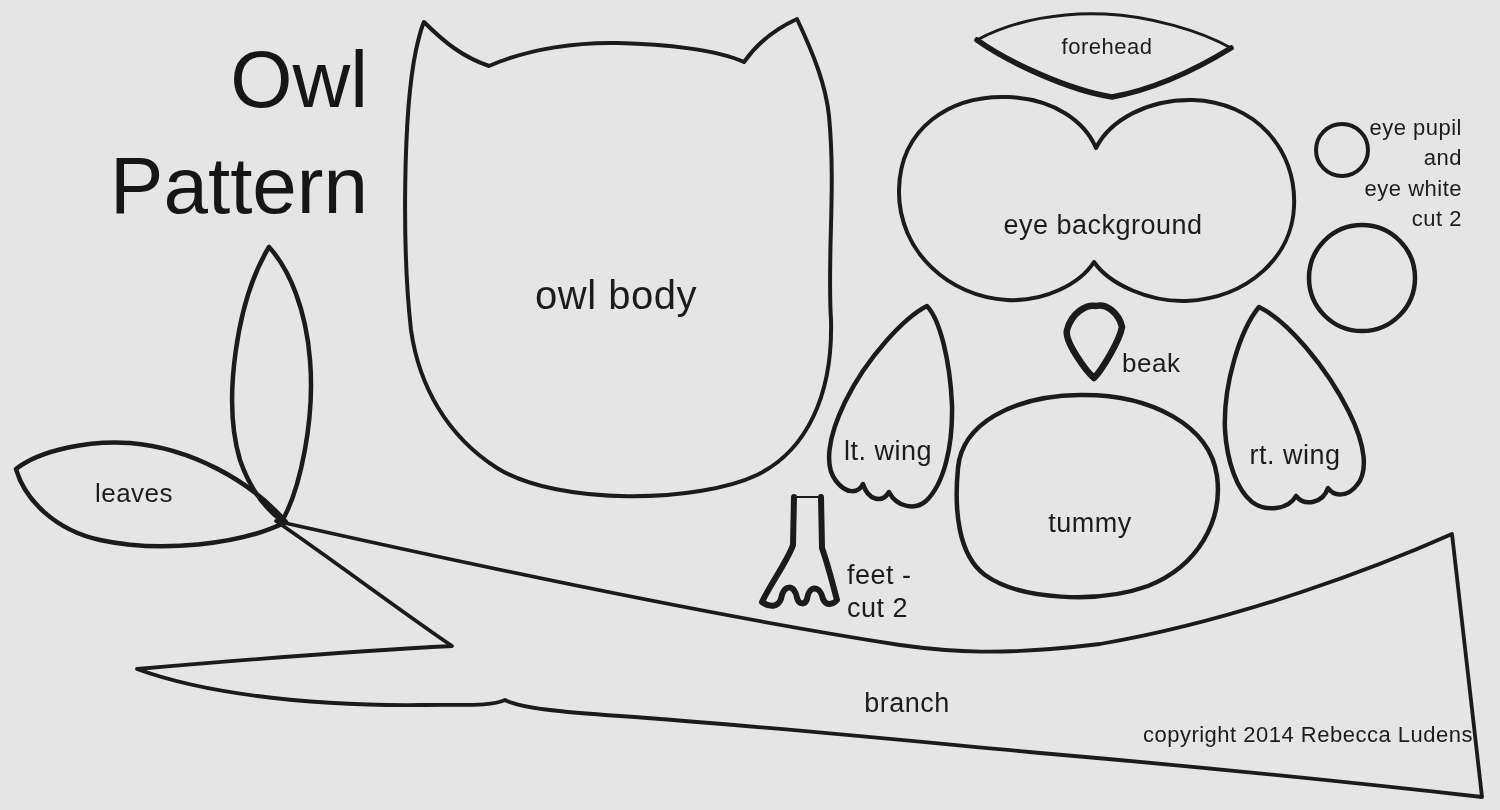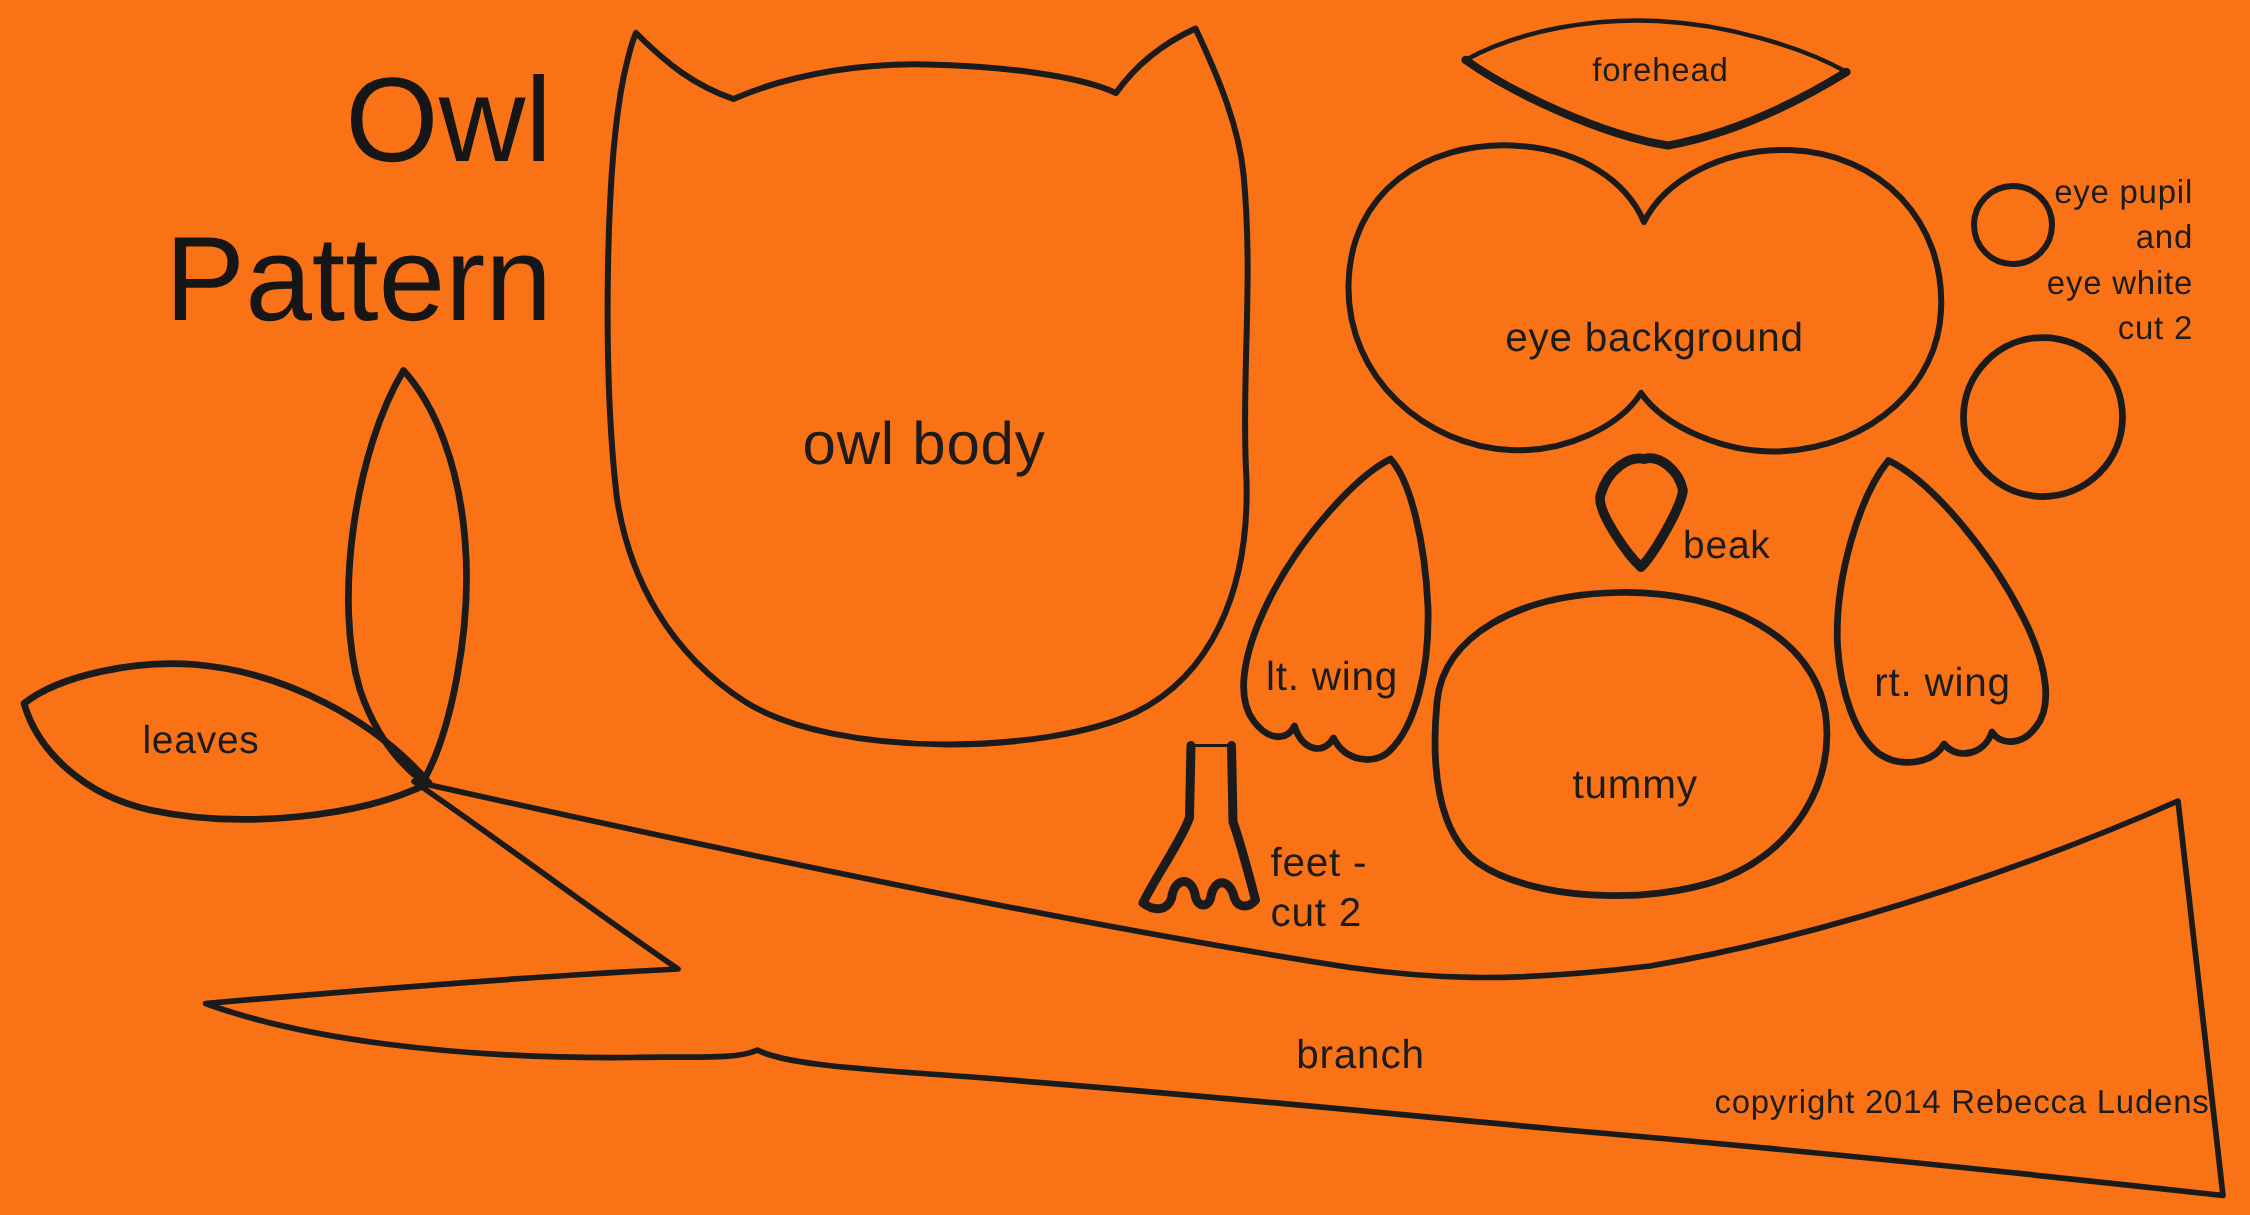--- a/index.html
+++ b/index.html
@@ -4,21 +4,21 @@
 <style>
   html, body {
     margin: 0;
     padding: 0;
     background: #ffffff;
   }
   .page {
     position: relative;
     width: 1500px;
     height: 810px;
-    background: #f97316;
+    background: #e5e5e5;
     overflow: hidden;
     font-family: "Liberation Sans", sans-serif;
   }
   svg { display: block; }
   .outline {
     fill: none;
     stroke: #1b1b1b;
     stroke-linecap: round;
     stroke-linejoin: round;
   }

